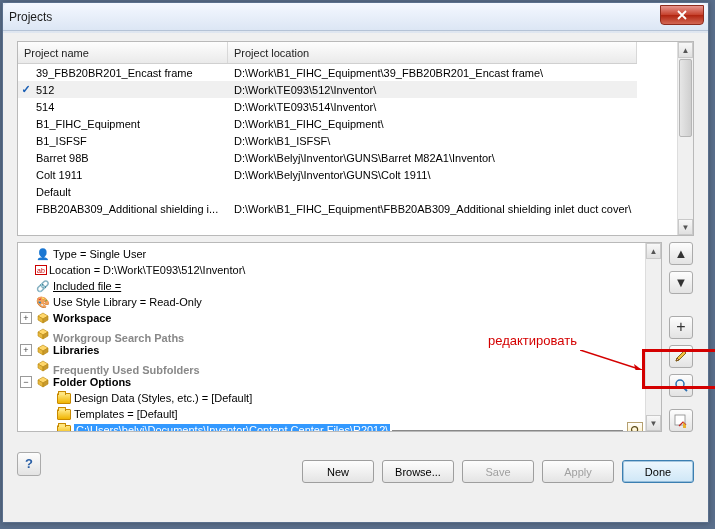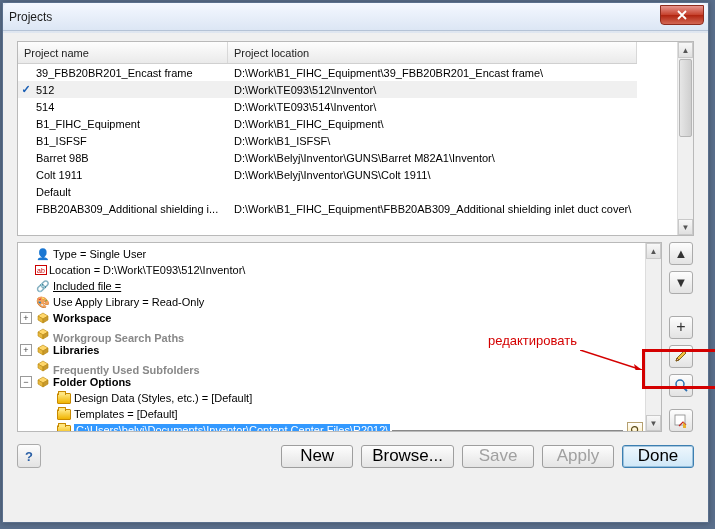--- a/index.html
+++ b/index.html
@@ -249,23 +249,24 @@
     display:flex;align-items:center;justify-content:center;
     color:#2a5fa5;font-weight:bold;font-size:13px;
   }
   .footer .fspacer { flex:1; }
   .fbtn {
     min-width: 72px;
     height: 23px;
     border: 1px solid #9e9e9e;
     background: linear-gradient(#fdfdfd,#e4e4e4);
     border-radius: 3px;
-    font-size: 17px;
+    font-size: 11px;
     display:flex;align-items:center;justify-content:center;
     padding: 0 10px;
+    margin-top: 16px;
   }
   .fbtn.disabled { color: #a0a0a0; }
   .fbtn.primary {
     border-color: #3c7fb1;
     box-shadow: 0 0 0 1px rgba(60,127,177,0.4) inset;
     background: linear-gradient(#eef7fd,#cfe7f7);
   }
 
   
   .annot-box {
@@ -380,21 +381,21 @@
               <span class="tlabel">Location = D:\Work\TE093\512\Inventor\</span>
             </div>
           <div class="tree-row link">
               <span class="noexp"></span>
               <span class="ticon" style="color:#1a5fb4">🔗</span>
               <span class="tlabel">Included file =</span>
             </div>
           <div class="tree-row">
               <span class="noexp"></span>
               <span class="ticon">🎨</span>
-              <span class="tlabel">Use Apply Library = Read-Only</span>
+              <span class="tlabel">Use Style Library = Read-Only</span>
             </div>
           <div class="tree-row bold">
               <span class="exp">+</span>
               <span class="ticon cube">
                 <svg viewBox="0 0 12 12">
                   <polygon points="6,1 11,4 6,7 1,4" fill="#ffd76a" stroke="#b8860b" stroke-width="0.6"></polygon>
                   <polygon points="1,4 6,7 6,11 1,8" fill="#e8b93f" stroke="#b8860b" stroke-width="0.6"></polygon>
                   <polygon points="11,4 6,7 6,11 11,8" fill="#c89a2f" stroke="#b8860b" stroke-width="0.6"></polygon>
                 </svg>
               </span>

